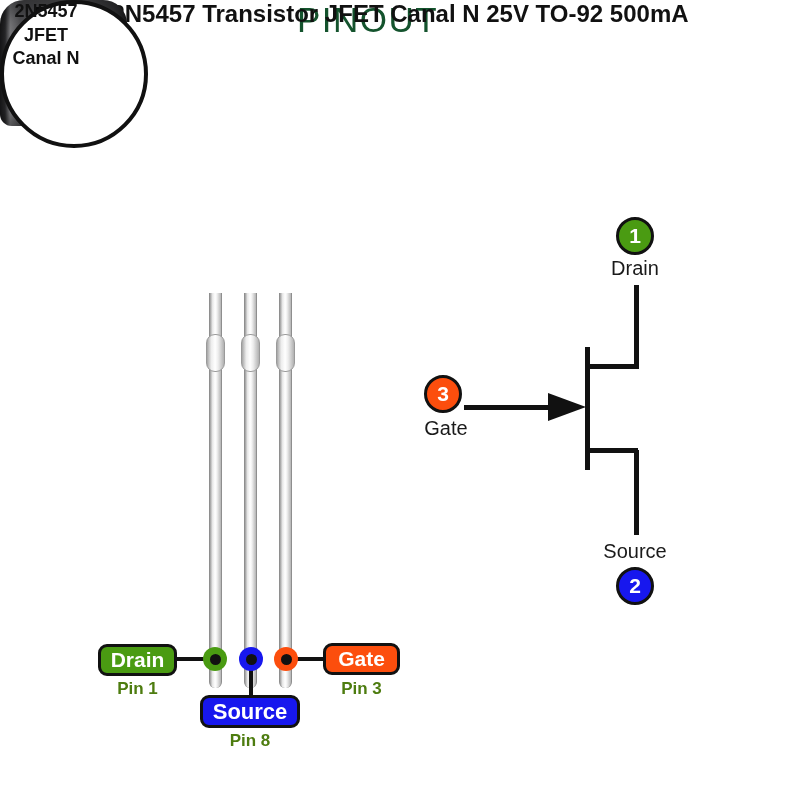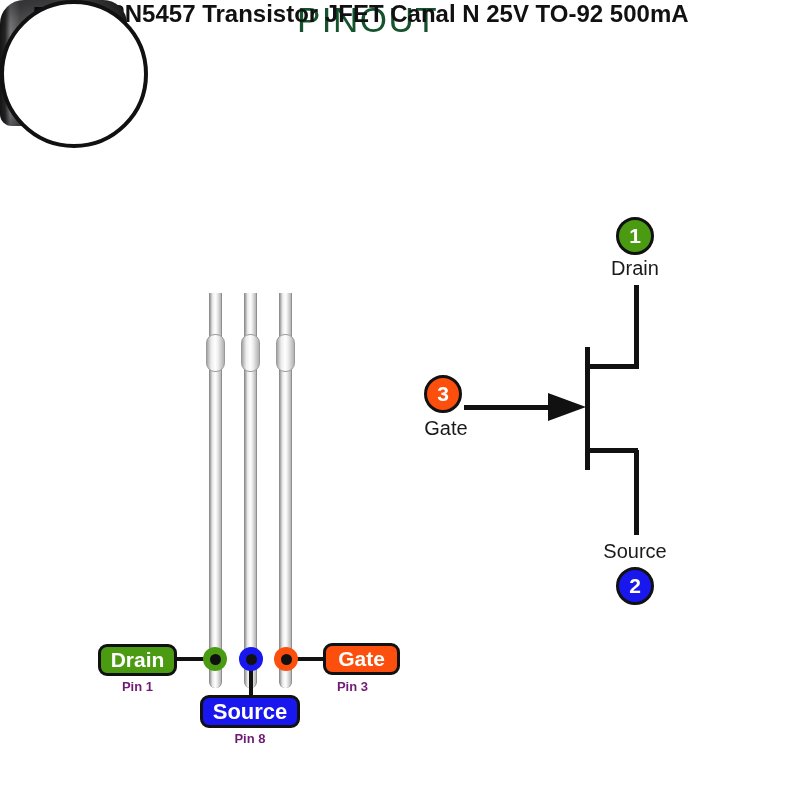--- a/index.html
+++ b/index.html
@@ -62,21 +62,21 @@
 
   
   .pin-box {
     height: 32px;
     border: 3px solid #111;
     border-radius: 9px;
     display: flex; align-items: center; justify-content: center;
     color: #fff; font-weight: bold; font-size: 21px;
   }
   .pin-num {
-    font-size: 13px; font-weight: bold; color: #701a75; text-align: center;
+    font-size: 17px; font-weight: bold; color: #4d7c0f; text-align: center;
   }
   .hline { height: 4px; background: #111; }
   .vline { width: 4px;  background: #111; }
   .dot {
     width: 24px; height: 24px; border-radius: 50%;
     display: flex; align-items: center; justify-content: center;
   }
   .dot-core {
     width: 11px; height: 11px; border-radius: 50%; background: #111;
   }
@@ -145,21 +145,21 @@
   </div>
 
   <div class="abs pin-box" style="left: 98px; top: 644px; width: 79px; background: rgb(74, 155, 18);">
     <span>Drain</span>
   </div>
   <div class="abs pin-num" style="left:98px; top:679px; width:79px;">Pin 1</div>
 
   <div class="abs pin-box" style="left: 323px; top: 643px; width: 77px; background: rgb(252, 78, 13);">
     <span>Gate</span>
   </div>
-  <div class="abs pin-num" style="left:314px; top:679px; width:77px;">Pin 3</div>
+  <div class="abs pin-num" style="left:323px; top:679px; width:77px;">Pin 3</div>
 
   <div class="abs pin-box" style="left: 200px; top: 695px; width: 100px; height: 33px; font-size: 22px; background: rgb(23, 23, 238);">
     <span>Source</span>
   </div>
   <div class="abs pin-num" style="left:200px; top:731px; width:100px;">Pin 8</div>
 
   <div class="abs sch-circle"></div>
   <div class="abs sch-line" style="left:585px; top:347px; width:5px; height:123px;"></div>
   <div class="abs sch-line" style="left:588px; top:364px; width:50px; height:5px;"></div>
   <div class="abs sch-line" style="left:634px; top:285px; width:5px; height:84px;"></div>
@@ -176,14 +176,19 @@
   <div class="abs badge" style="left: 424px; top: 375px; background: rgb(252, 78, 13);">
     <span>3</span>
   </div>
   <div class="abs sch-label" style="left:396px; top:417px; width:100px;">Gate</div>
 
   <div class="abs sch-label" style="left:585px; top:540px; width:100px;">Source</div>
   <div class="abs badge" style="left: 616px; top: 567px; background: rgb(23, 23, 238);">
     <span>2</span>
   </div>
 
+  <div class="abs part-text">
+    <div>2N5457</div>
+    <div>JFET</div>
+    <div>Canal N</div>
+  </div>
 
 </div>
 
 </body></html>

